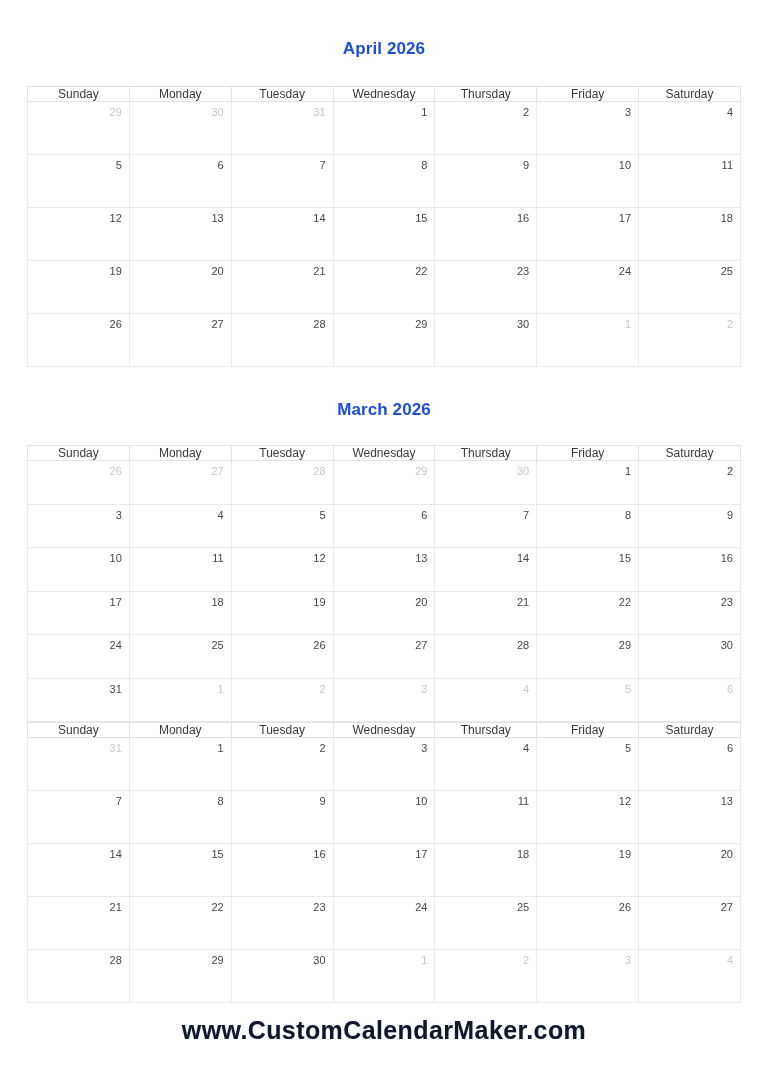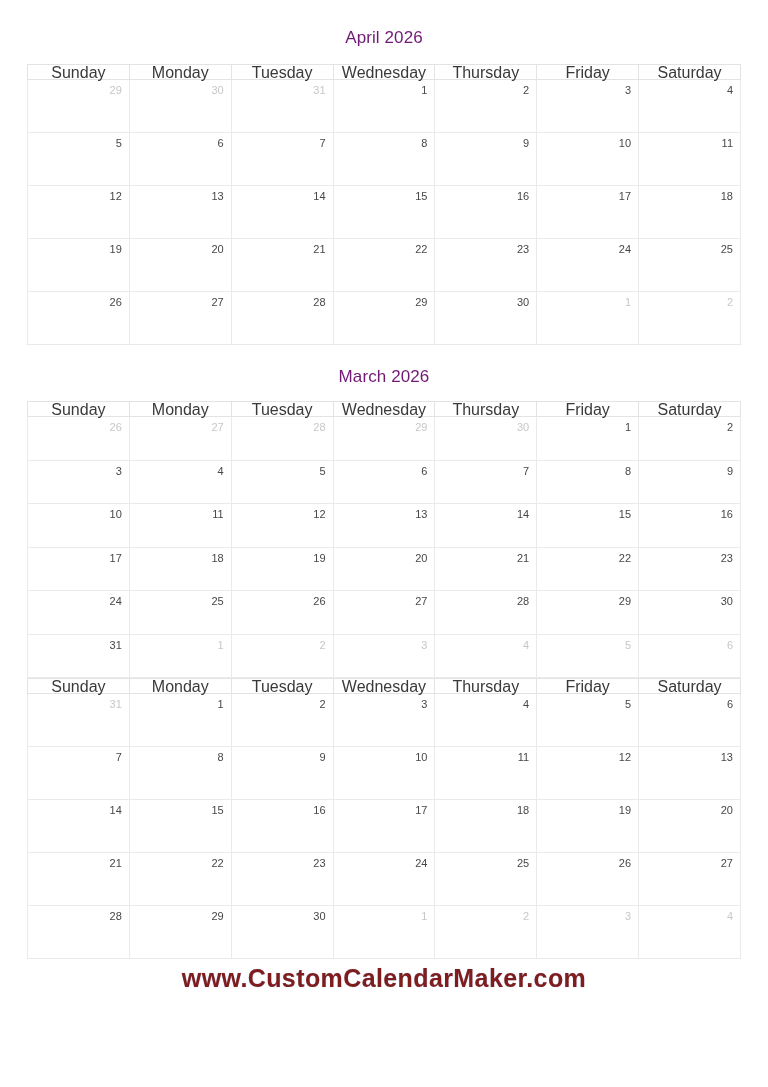--- a/index.html
+++ b/index.html
@@ -11,40 +11,40 @@
     width: 768px;
     height: 1087px;
     font-family: "Liberation Sans", sans-serif;
     -webkit-font-smoothing: antialiased;
   }
   .page {
     width: 714px;
     margin: 0 auto;
   }
   .month-title {
-    margin: 5px;
+    margin: 16px;
     font-size: 17px;
     line-height: 18px;
-    font-weight: 400;
-    color: #701a75;
+    font-weight: 700;
+    color: #1d4ed8;
     text-align: center;
     letter-spacing: 0.1px;
   }
   .title-april { padding: 24px 0 12px; }
   .title-may   { padding: 18px 0 10px; }
   .title-june  { padding: 19px 0 13px; }
 
   table.cal {
     width: 100%;
     border-collapse: collapse;
     table-layout: fixed;
   }
   table.cal th {
     font-weight: 400;
-    font-size: 16px;
+    font-size: 12px;
     line-height: 13px;
     height: 14px;
     color: #3a3a3a;
     text-align: center;
     padding: 0;
     border: 1px solid #e3e3e3;
     background: #ffffff;
   }
   table.cal td {
     font-size: 11px;
@@ -54,27 +54,27 @@
     vertical-align: top;
     padding: 4px 7px 0 0;
     border: 1px solid #eaeaea;
     background: #ffffff;
   }
   .rows-tall  td { height: 48px; }   
   .rows-short td { height: 38.5px; } 
   table.cal td.muted { color: #c7c7c7; }
 
   .watermark {
-    margin-top: 4px;
+    margin-top: 12px;
     text-align: center;
     font-size: 25px;
     line-height: 30px;
     font-weight: 700;
     letter-spacing: 0.4px;
-    color: #7f1d1d;
+    color: #0f172a;
     text-shadow: 0 0 1px rgba(109, 144, 219, 0.55);
   }
 </style>
 </head>
 <body>
 
 <div class="page">
 
   <section class="month">
     <h2 class="month-title title-april">April 2026</h2>

